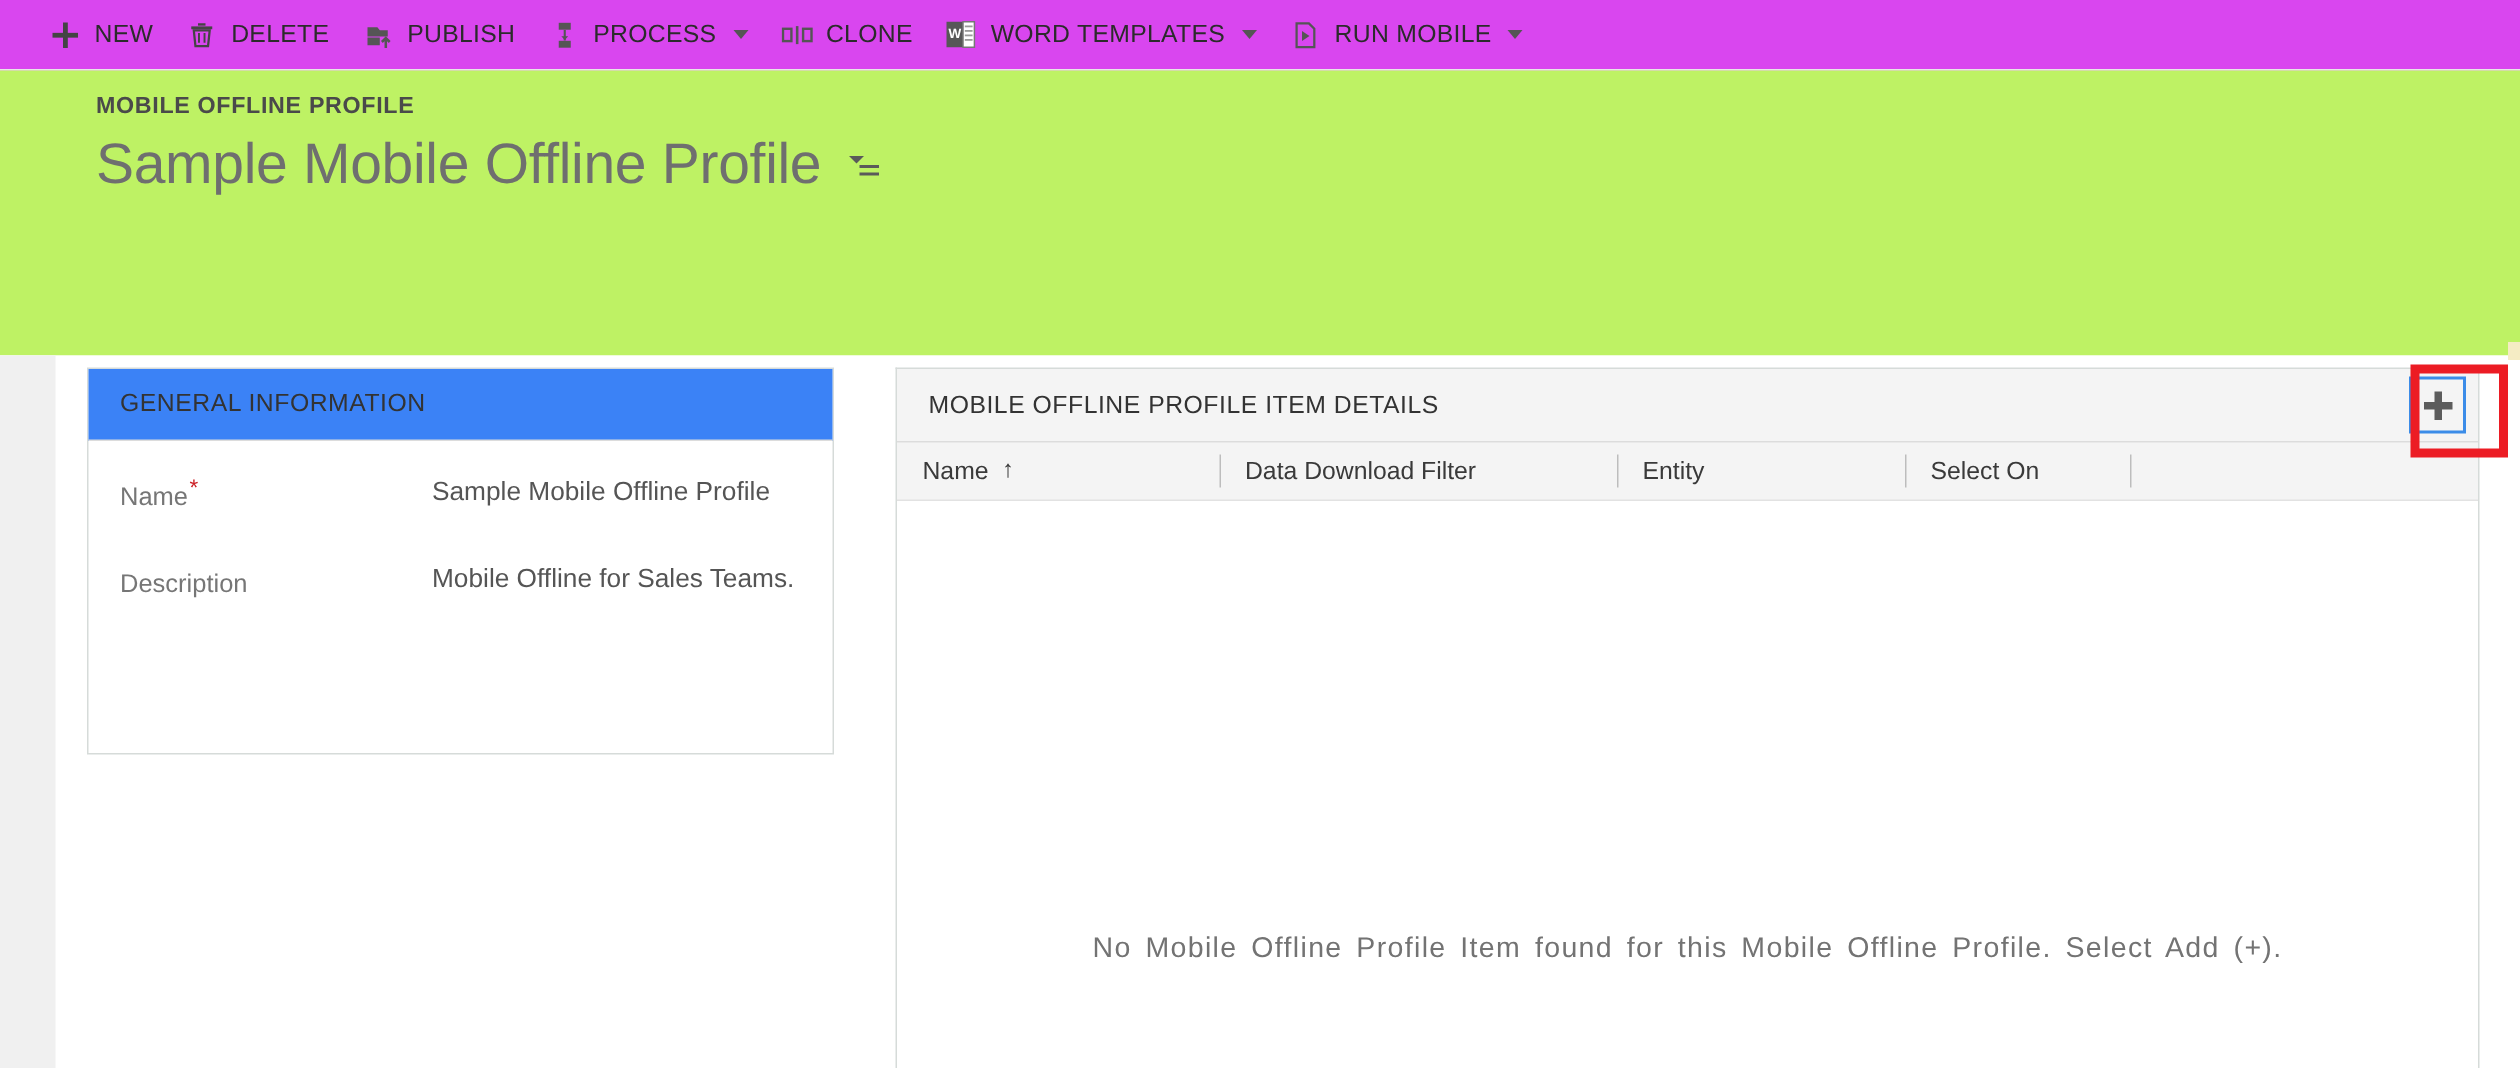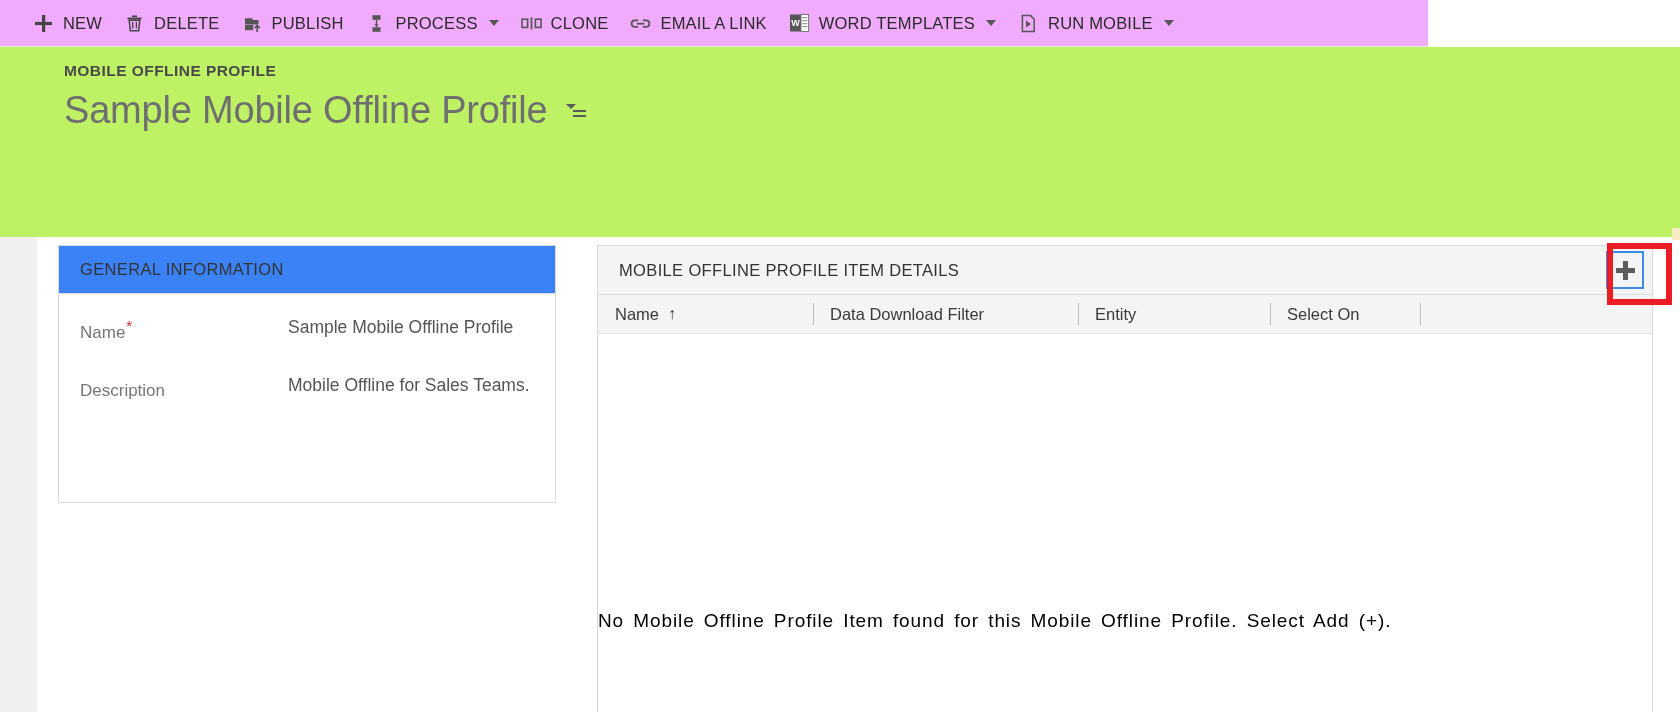--- a/index.html
+++ b/index.html
@@ -13,23 +13,23 @@
     height: 712px;
     overflow: hidden;
     font-family: "Liberation Sans", sans-serif;
     -webkit-font-smoothing: antialiased;
   }
 
   
   .commandbar {
     position: absolute;
     left: 0; top: 0;
-    width: 1428px;
+    width: 1680px;
     height: 47px;
-    background: #f0abfc;
+    background: #d946ef;
     border-bottom: 1px solid #e8e8e8;
     display: flex;
     align-items: center;
     box-sizing: border-box;
     padding-left: 22px;
   }
   .cmd-btn {
     display: flex;
     align-items: center;
     height: 47px;
@@ -299,23 +299,24 @@
     line-height: 1;
   }
   .grid-body {
     position: relative;
     height: 378px;
     background: #ffffff;
   }
   .empty-msg {
     position: absolute;
     left: 0; right: 0;
-    top: 276px;
+    top: 288px;
+    text-align: center;
     font-size: 19px;
-    color: #000000;
+    color: #737373;
     font-weight: 300;
     letter-spacing: 0.9px;
     word-spacing: 3px;
   }
   .yellow-sliver {
     position: absolute;
     left: 1672px;
     top: 228px;
     width: 8px;
     height: 12px;
@@ -379,30 +380,20 @@
     <span class="cmd-ico">
       <svg width="21" height="19" viewBox="0 0 21 19">
         <rect x="1" y="5.2" width="5.6" height="8.2" fill="none" stroke="#555" stroke-width="1.6"></rect>
         <rect x="14.4" y="5.2" width="5.6" height="8.2" fill="none" stroke="#555" stroke-width="1.6"></rect>
         <rect x="9.6" y="3.4" width="1.7" height="12" fill="#555"></rect>
       </svg>
     </span>
     <span class="cmd-label">CLONE</span>
   </div>
 
-  <div class="cmd-btn">
-    <span class="cmd-ico">
-      <svg width="22" height="19" viewBox="0 0 22 19">
-        <path d="M8.5 6.3 h-3.4 a3.4 3.4 0 0 0 0 6.8 h3.4" fill="none" stroke="#555" stroke-width="1.8"></path>
-        <path d="M13.5 6.3 h3.4 a3.4 3.4 0 0 1 0 6.8 h-3.4" fill="none" stroke="#555" stroke-width="1.8"></path>
-        <rect x="7" y="8.8" width="8" height="1.8" fill="#555"></rect>
-      </svg>
-    </span>
-    <span class="cmd-label">EMAIL A LINK</span>
-  </div>
 
   <div class="cmd-btn">
     <span class="cmd-ico">
       <svg width="21" height="20" viewBox="0 0 21 20">
         <rect x="1" y="1.5" width="11" height="17" fill="#575757"></rect>
         <text x="6.5" y="12.6" font-size="9" fill="#ffffff" text-anchor="middle" font-family="Liberation Sans, sans-serif" font-weight="bold">W</text>
         <rect x="12" y="1.5" width="7.6" height="17" fill="#ffffff" stroke="#777" stroke-width="1"></rect>
         <g fill="#9a9a9a">
             <rect x="13.2" y="4" width="5.2" height="1.2"></rect>
             <rect x="13.2" y="7" width="5.2" height="1.2"></rect>

